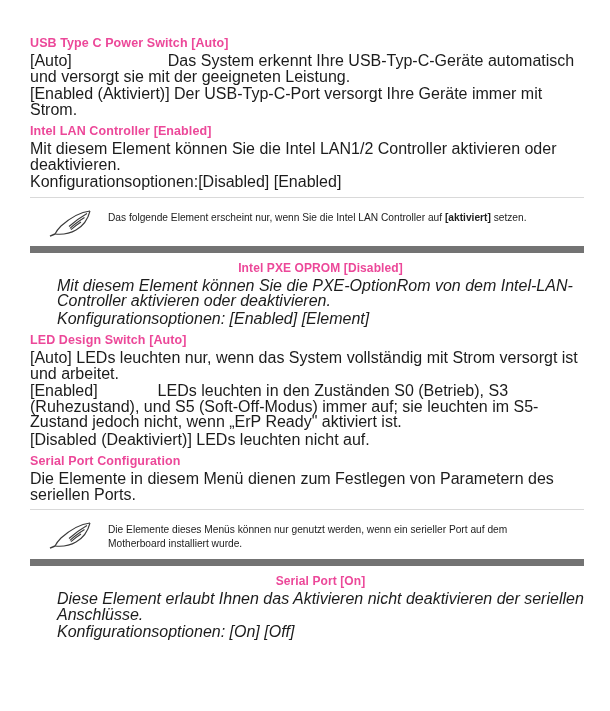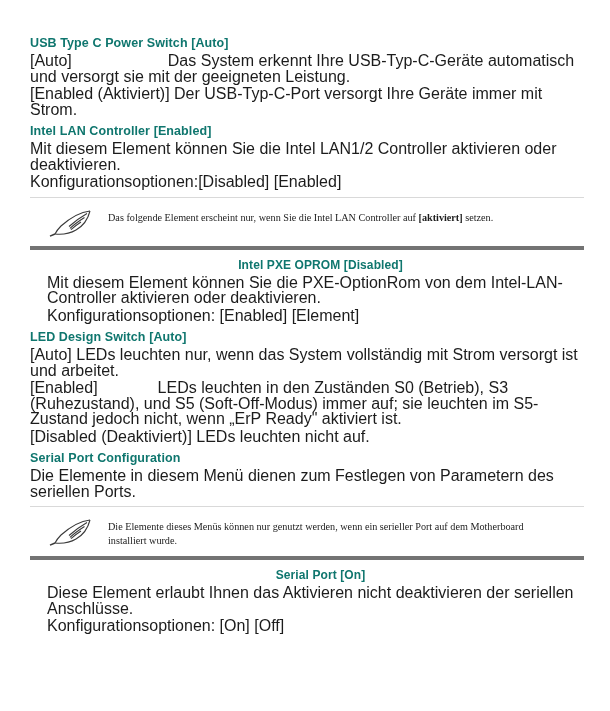--- a/index.html
+++ b/index.html
@@ -17,37 +17,38 @@
   .page {
     position: relative;
     width: 610px;
     height: 711px;
     box-sizing: border-box;
     padding: 36px 26px 0 30px;
   }
   .heading {
     font-size: 12.5px;
     font-weight: bold;
-    color: #0f766e;
+    color: #ec4899;
     margin: 0 0 3px 0;
     letter-spacing: 0.1px;
   }
   .heading.sub {
     margin-left: 27px;
     font-size: 12px;
     text-align: center;
   }
   .para {
     font-size: 16px;
     line-height: 15.5px;
     margin: 0 0 2px 0;
     color: #1c1c1c;
   }
   .para.indent {
-    margin-left: 17px;
+    margin-left: 27px;
+    font-style: italic;
   }
   .block {
     margin-bottom: 7px;
   }
   .tab-gap {
     display: inline-block;
     width: 96px;
   }
   .tab-gap-sm {
     display: inline-block;
@@ -78,22 +79,21 @@
   .note-body b {
     font-weight: bold;
   }
   .quill {
     display: block;
   }
   .sep-top {
     border-top: 1px solid #d9d9d9;
   }
   .sep-bottom {
-    border-bottom: 4px solid #737373;
-    font-family: Liberation Serif, serif;
+    border-bottom: 7px solid #737373;
   }
   .spacer-8 { height: 8px; }
 </style>
 </head>
 <body>
 
 <div class="page">
 
   <div class="block">
     <div class="heading">USB Type C Power Switch [Auto]</div>

